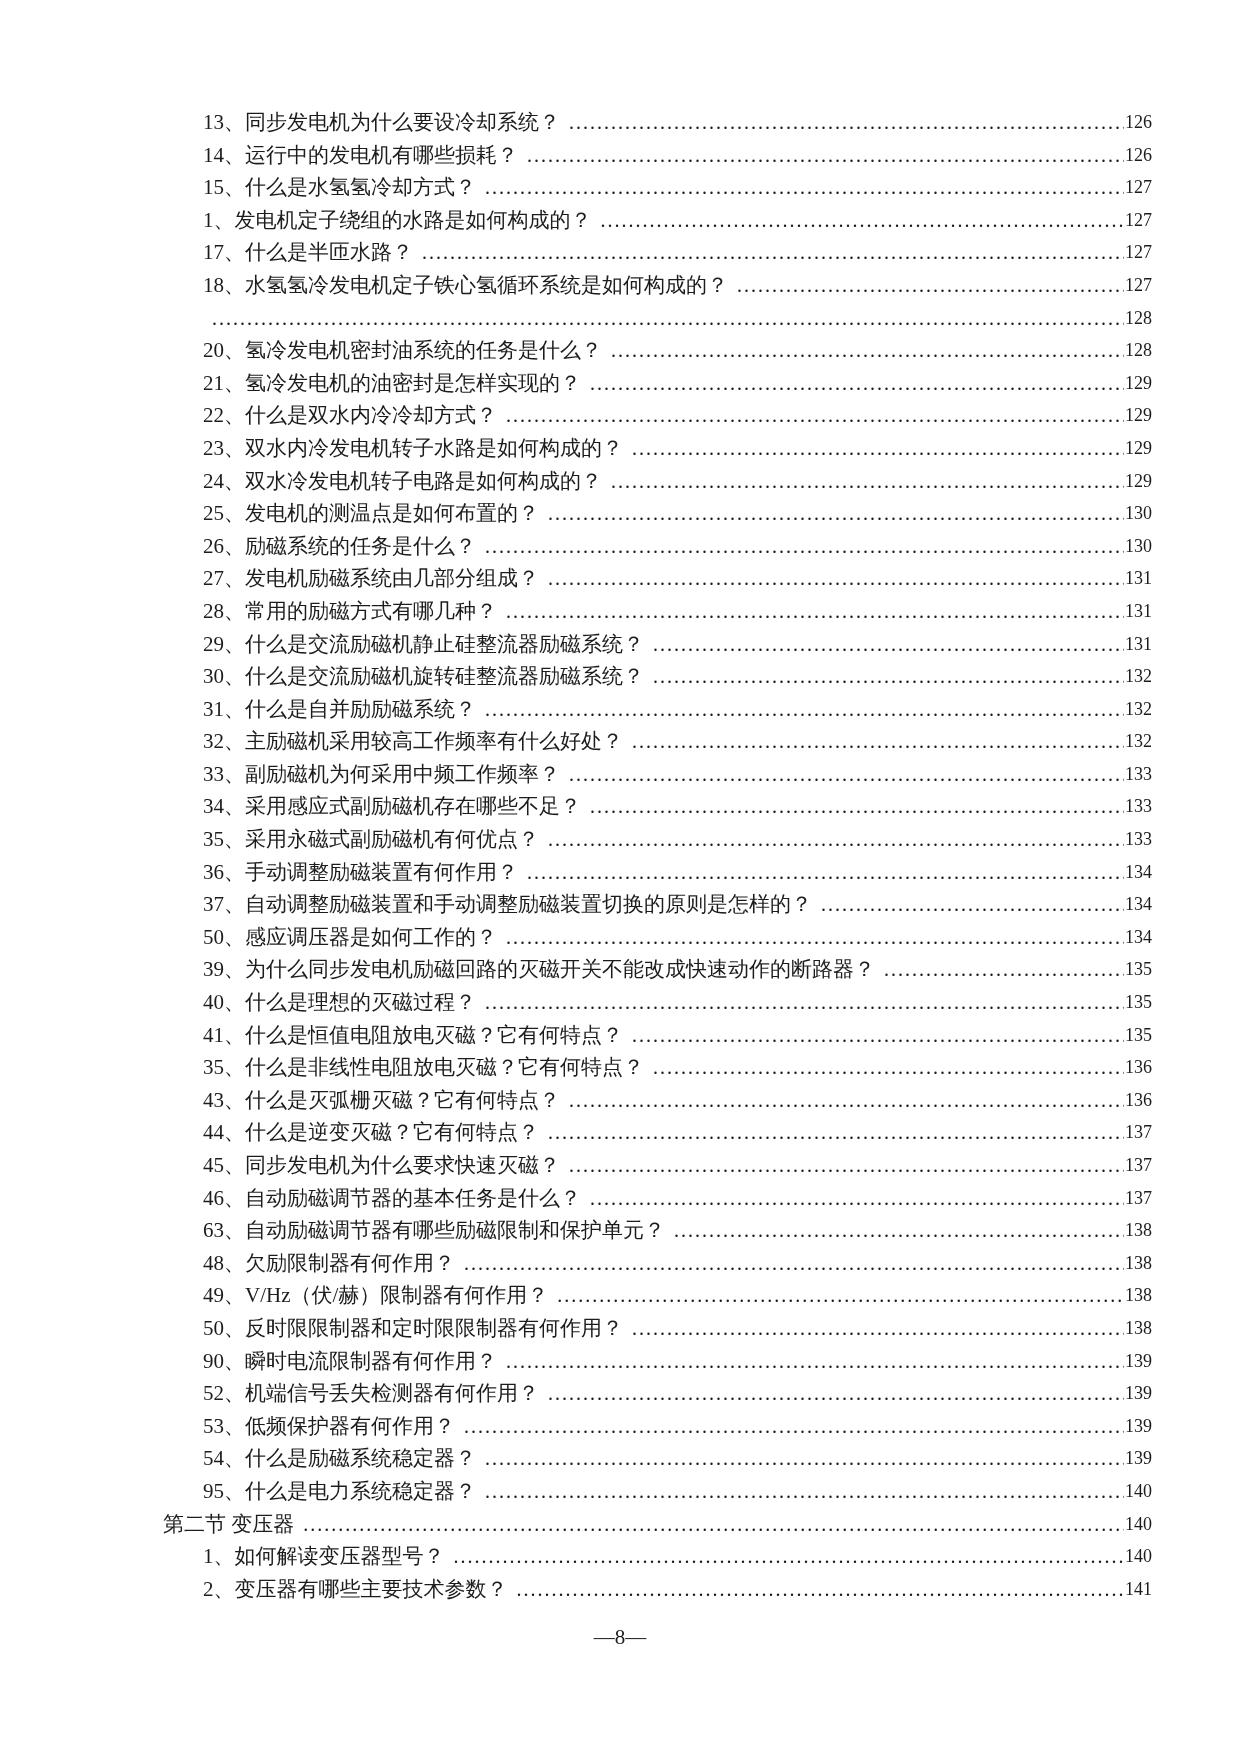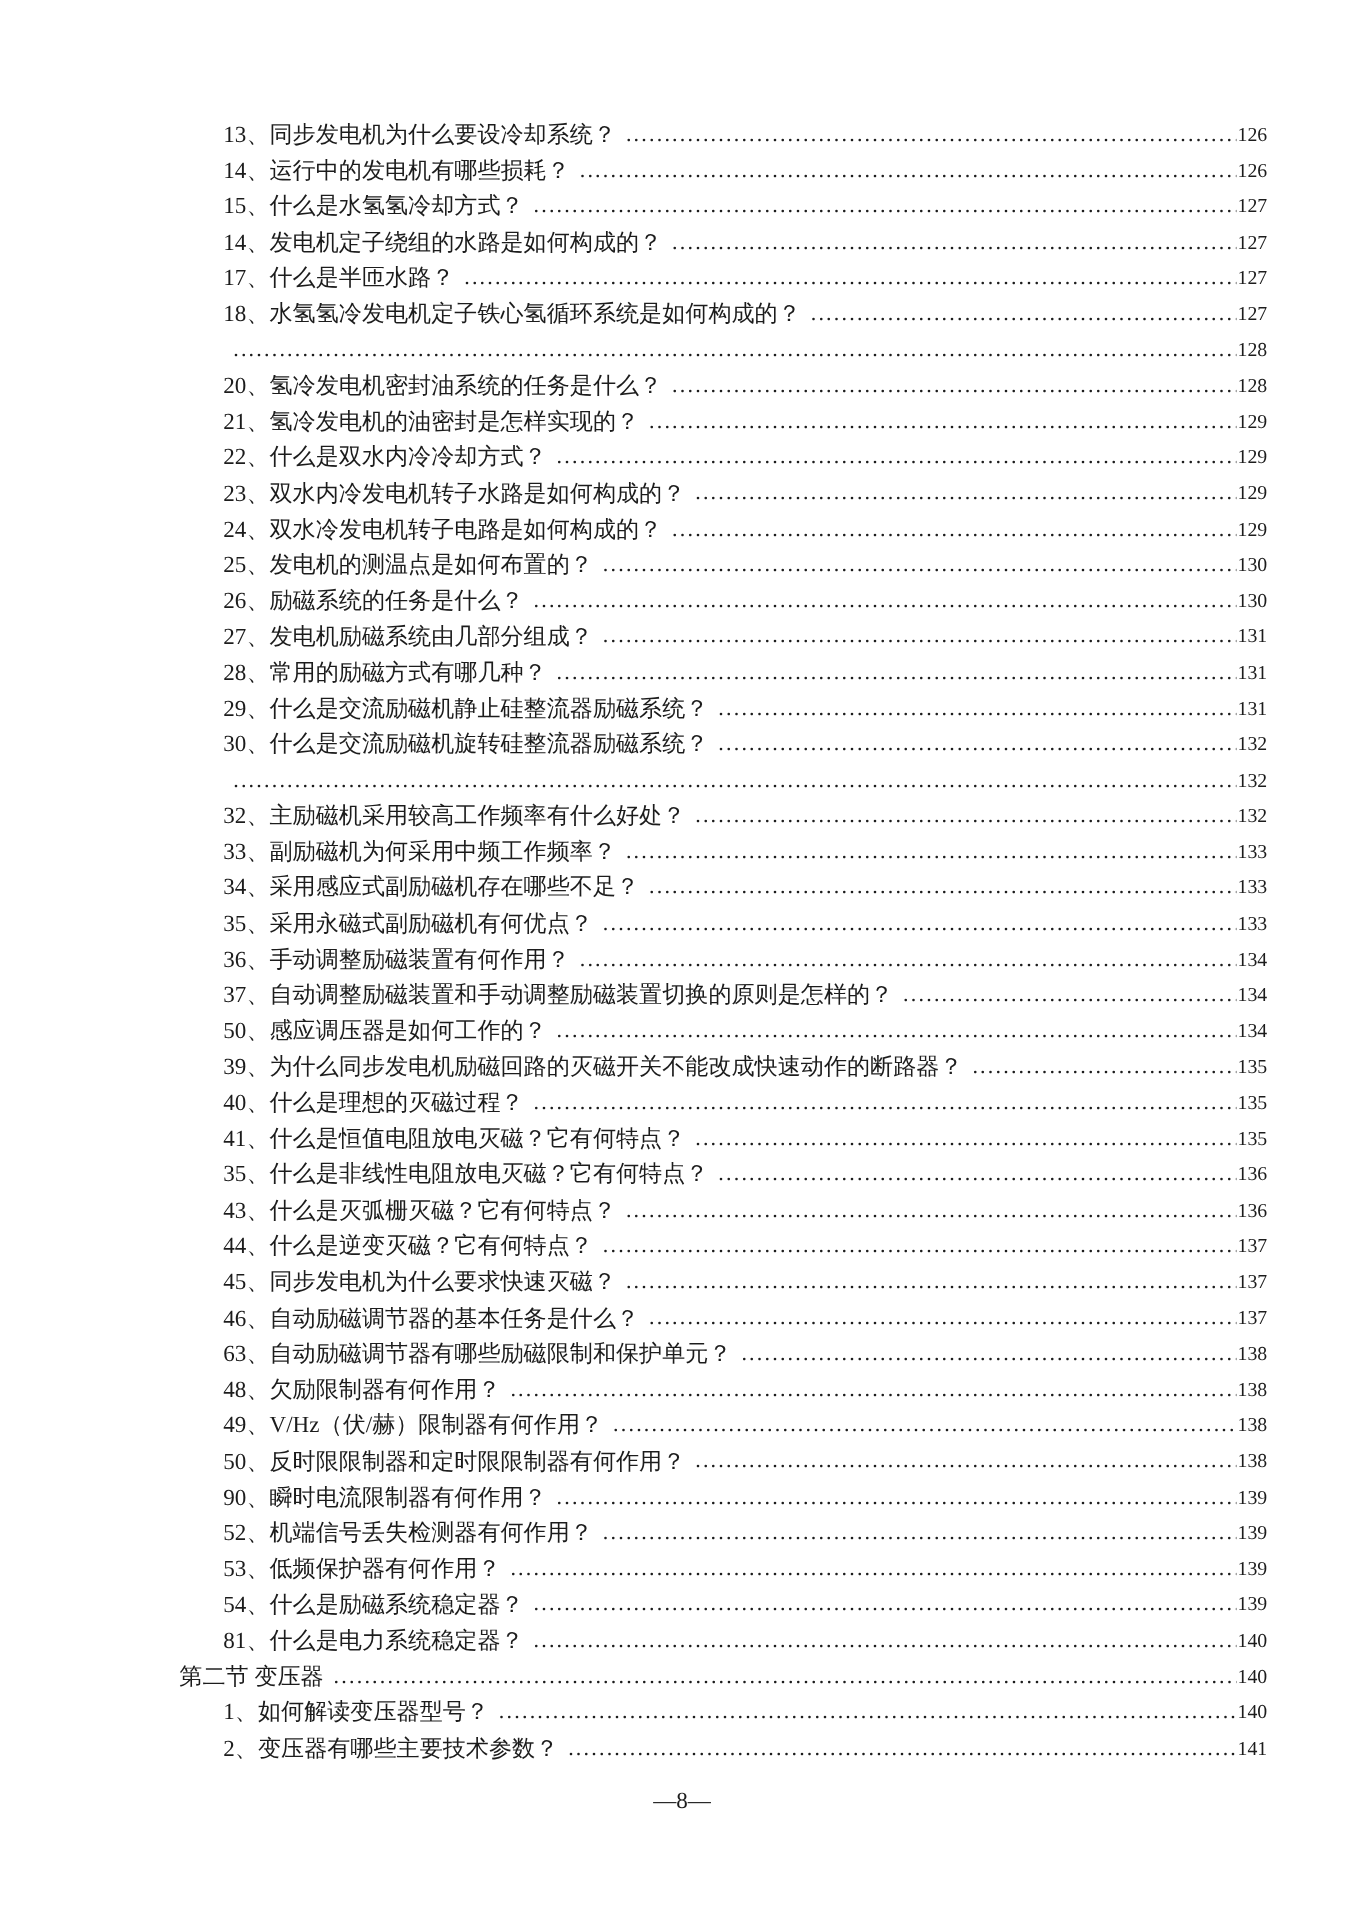--- a/index.html
+++ b/index.html
@@ -81,21 +81,21 @@
       <span class="toc-page">126</span>
     </div>
 
     <div class="toc-row item">
       <span class="toc-label">15、什么是水氢氢冷却方式？</span>
       <span class="toc-dots"></span>
       <span class="toc-page">127</span>
     </div>
 
     <div class="toc-row item">
-      <span class="toc-label">14、发电机定子绕组的水路是如何构成的？</span>
+      <span class="toc-label">1、发电机定子绕组的水路是如何构成的？</span>
       <span class="toc-dots"></span>
       <span class="toc-page">127</span>
     </div>
 
     <div class="toc-row item">
       <span class="toc-label">17、什么是半匝水路？</span>
       <span class="toc-dots"></span>
       <span class="toc-page">127</span>
     </div>
 
@@ -170,20 +170,21 @@
       <span class="toc-page">131</span>
     </div>
 
     <div class="toc-row item">
       <span class="toc-label">30、什么是交流励磁机旋转硅整流器励磁系统？</span>
       <span class="toc-dots"></span>
       <span class="toc-page">132</span>
     </div>
 
     <div class="toc-row item">
+      <span class="toc-label">31、什么是自并励励磁系统？</span>
       <span class="toc-dots"></span>
       <span class="toc-page">132</span>
     </div>
 
     <div class="toc-row item">
       <span class="toc-label">32、主励磁机采用较高工作频率有什么好处？</span>
       <span class="toc-dots"></span>
       <span class="toc-page">132</span>
     </div>
 
@@ -313,21 +314,21 @@
       <span class="toc-page">139</span>
     </div>
 
     <div class="toc-row item">
       <span class="toc-label">54、什么是励磁系统稳定器？</span>
       <span class="toc-dots"></span>
       <span class="toc-page">139</span>
     </div>
 
     <div class="toc-row item">
-      <span class="toc-label">81、什么是电力系统稳定器？</span>
+      <span class="toc-label">95、什么是电力系统稳定器？</span>
       <span class="toc-dots"></span>
       <span class="toc-page">140</span>
     </div>
 
     <div class="toc-row section">
       <span class="toc-label">第二节 变压器</span>
       <span class="toc-dots"></span>
       <span class="toc-page">140</span>
     </div>
 

